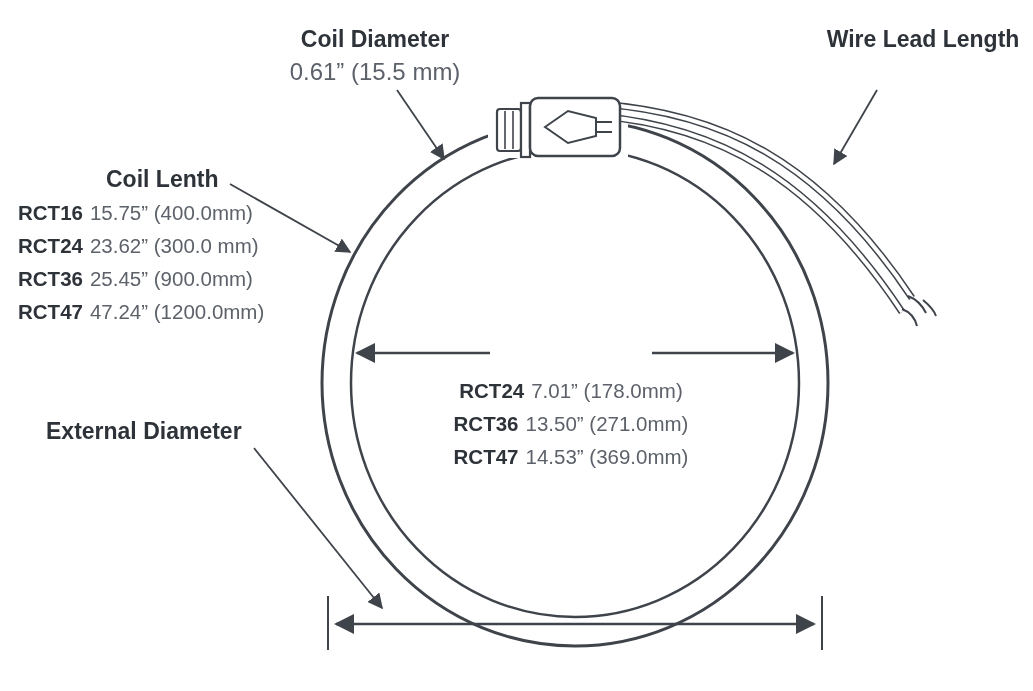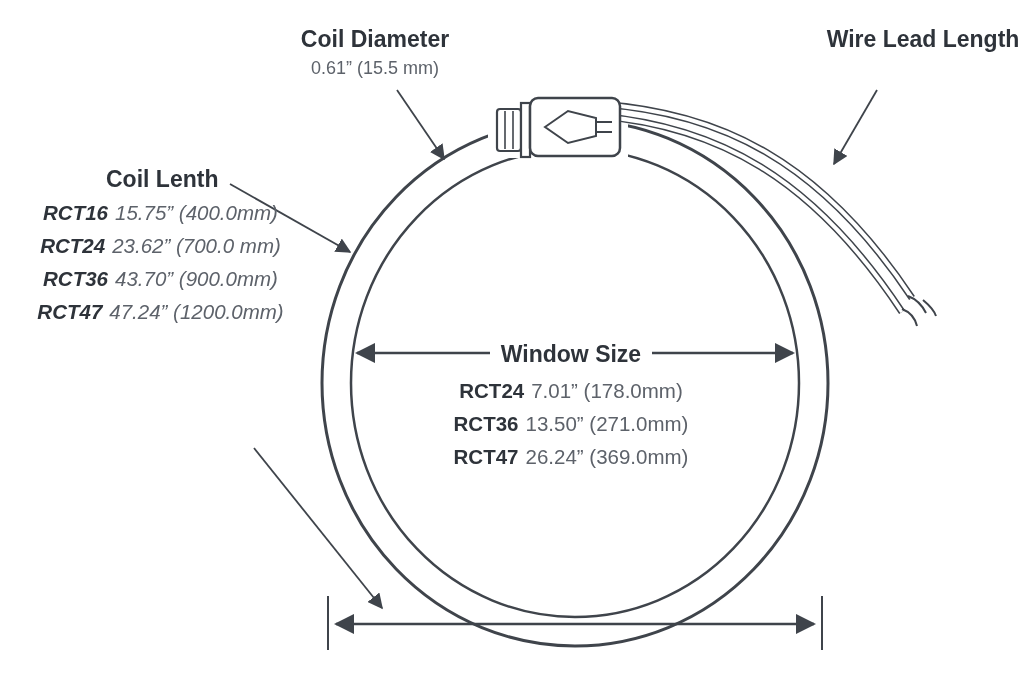--- a/index.html
+++ b/index.html
@@ -1,23 +1,23 @@
 <!DOCTYPE html>
 <html><head>
 <meta charset="utf-8">
 <style>
   * { margin:0; padding:0; box-sizing:border-box; }
   html,body { background:#ffffff; font-family:"Liberation Sans", sans-serif; }
   .canvas { position:relative; width:1033px; height:691px; background:#ffffff; overflow:hidden; }
   svg.drawing { position:absolute; left:0; top:0; width:1033px; height:691px; }
   .block { position:absolute; white-space:nowrap; }
   .tc { text-align:center; }
-  .tr { text-align:center;font-style:italic; }
+  .tr { text-align:left; }
   .title { font-size:23px; font-weight:700; color:#2e333a; }
-  .value { font-size:18px; color:#5d626a; margin-top:5px; }
+  .value { font-size:24px; color:#5d626a; margin-top:5px; }
   .rows  { font-size:20.5px; line-height:33px; color:#5d626a; }
   .model { font-weight:700; color:#2e333a; margin-right:7px; }
 </style>
 </head>
 <body>
 
 <div class="canvas">
 
   <svg class="drawing" viewBox="0 0 1033 691" aria-hidden="true">
     <defs>
@@ -70,26 +70,26 @@
     <div class="value">0.61” (15.5 mm)</div>
   </div>
 
   <div class="block tc" style="left:793px; top:26px; width:260px;">
     <div class="title">Wire Lead Length</div>
   </div>
 
   <div class="block title" style="left:106px; top:166px;">Coil Lenth</div>
   <div class="block rows tr" style="left:18px; top:196px; width:285px;">
     <div><span class="model">RCT16</span><span>15.75” (400.0mm)</span></div>
-    <div><span class="model">RCT24</span><span>23.62” (700.0 mm)</span></div>
-    <div><span class="model">RCT36</span><span>43.70” (900.0mm)</span></div>
+    <div><span class="model">RCT24</span><span>23.62” (300.0 mm)</span></div>
+    <div><span class="model">RCT36</span><span>25.45” (900.0mm)</span></div>
     <div><span class="model">RCT47</span><span>47.24” (1200.0mm)</span></div>
   </div>
 
+  <div class="block title" style="left:46px; top:418px;">External Diameter</div>
 
-  <div class="block title tc" style="left:471px; top:341px; width:200px;">Window Size</div>
   <div class="block rows tc" style="left:421px; top:374px; width:300px;">
     <div><span class="model">RCT24</span><span>7.01” (178.0mm)</span></div>
     <div><span class="model">RCT36</span><span>13.50” (271.0mm)</span></div>
-    <div><span class="model">RCT47</span><span>26.24” (369.0mm)</span></div>
+    <div><span class="model">RCT47</span><span>14.53” (369.0mm)</span></div>
   </div>
 
 </div>
 
 </body></html>

